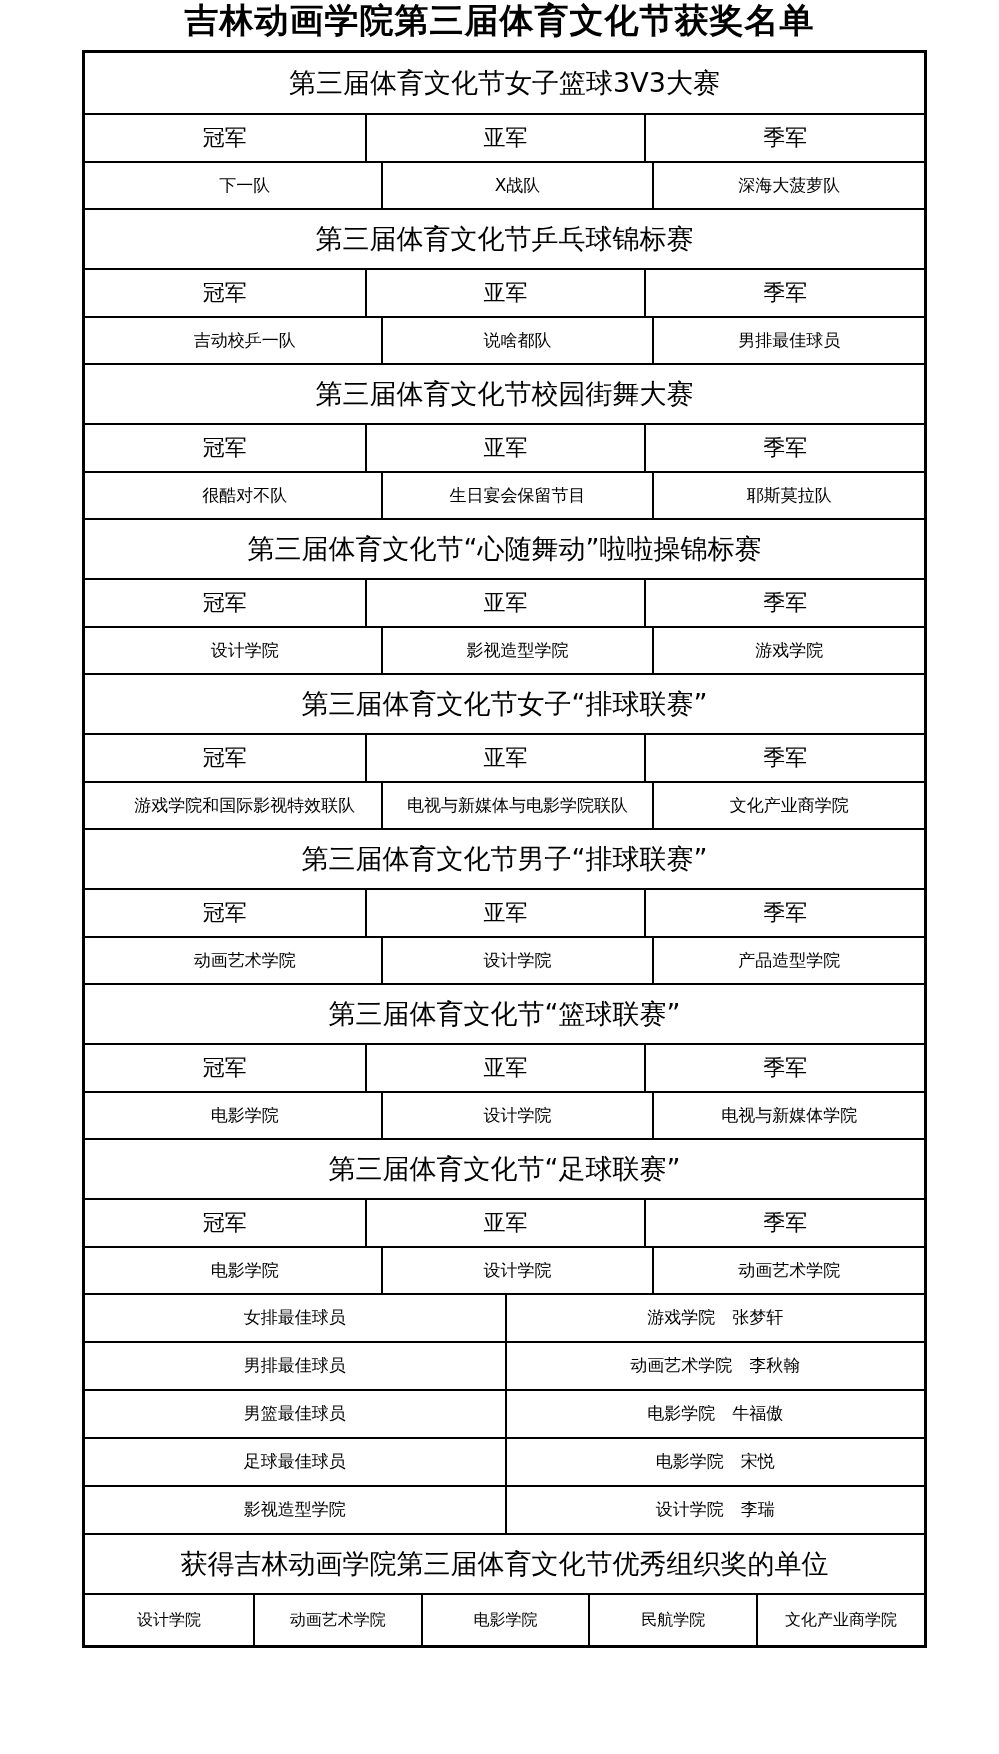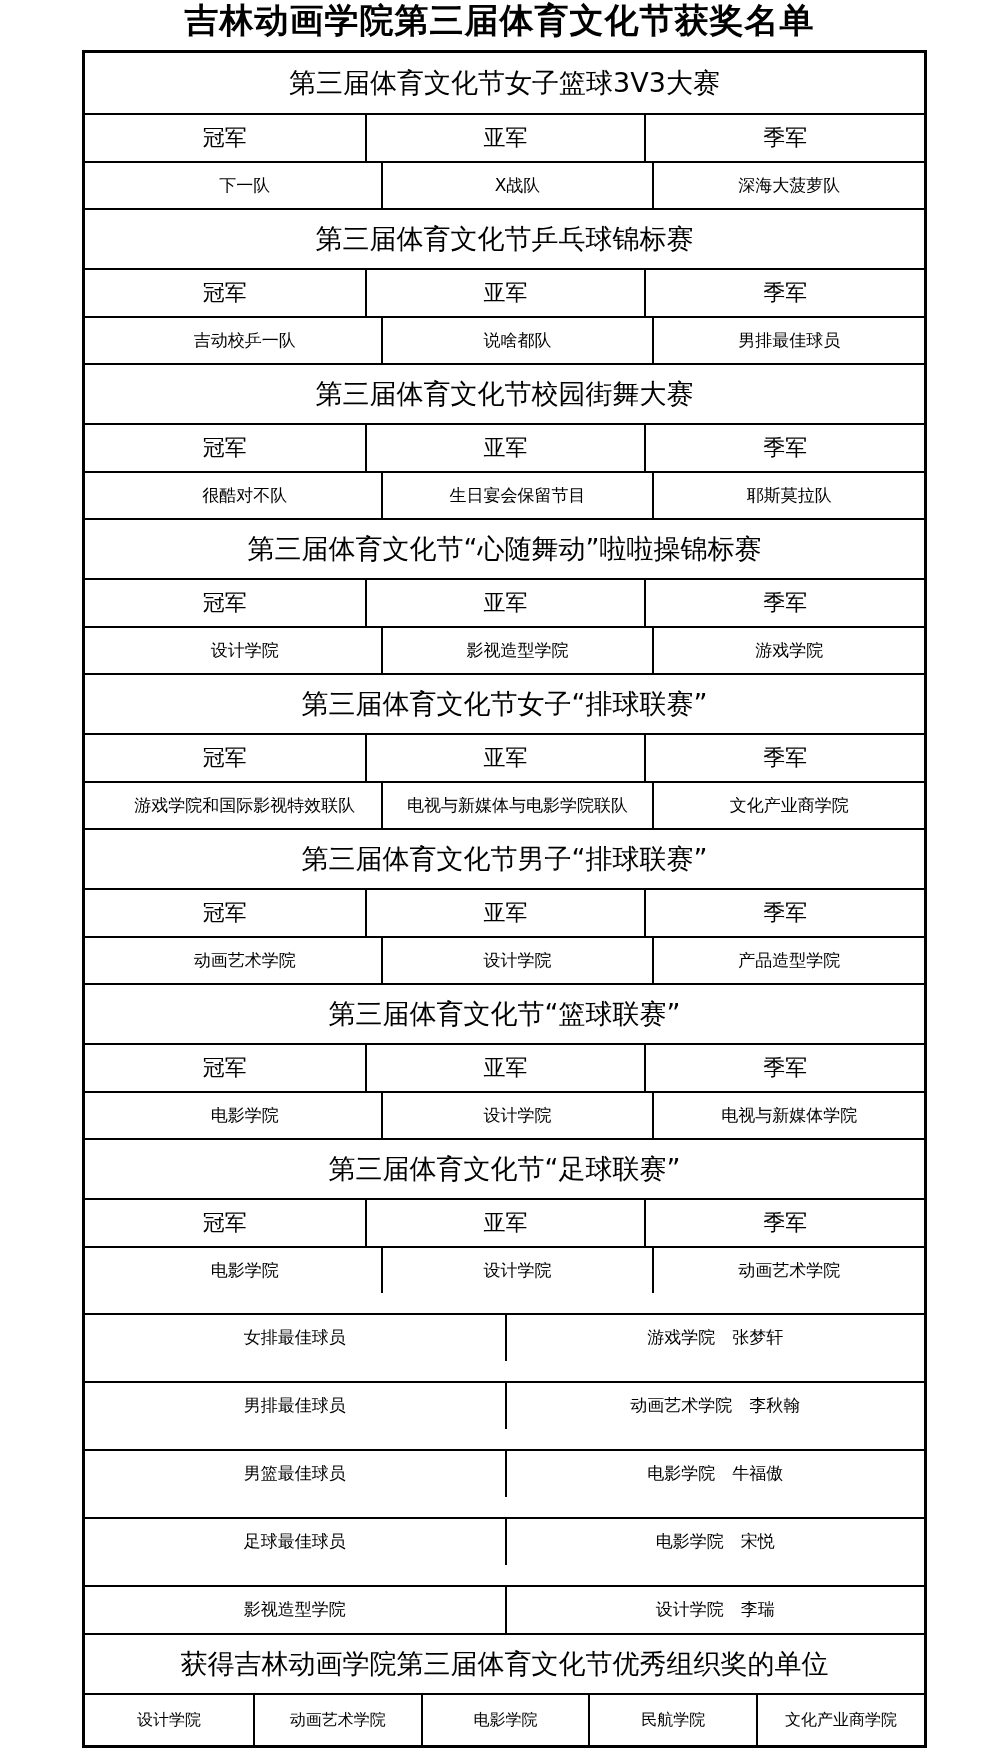--- a/index.html
+++ b/index.html
@@ -44,21 +44,21 @@
     justify-content: center;
     text-align: center;
     border-left: 2px solid #000;
     padding: 2px 6px;
     line-height: 1.25;
   }
   .cell:first-child { border-left: none; }
   .row-event  { min-height: 60px; font-size: 27px; }
   .row-rank   { min-height: 48px; font-size: 22px; }
   .row-winner { min-height: 47px; font-size: 17px; padding-left: 24px; }
-  .row-mvp    { min-height: 48px; font-size: 17px; margin-top: 20px; }
+  .row-mvp    { min-height: 48px; font-size: 17px; }
   .row-units  { min-height: 52px; font-size: 16px; }
 </style>
 </head>
 <body>
 
 <h1 class="page-title">吉林动画学院第三届体育文化节获奖名单</h1>
 
 <div class="tbl">
 
   <div class="row c1 row-event first">

